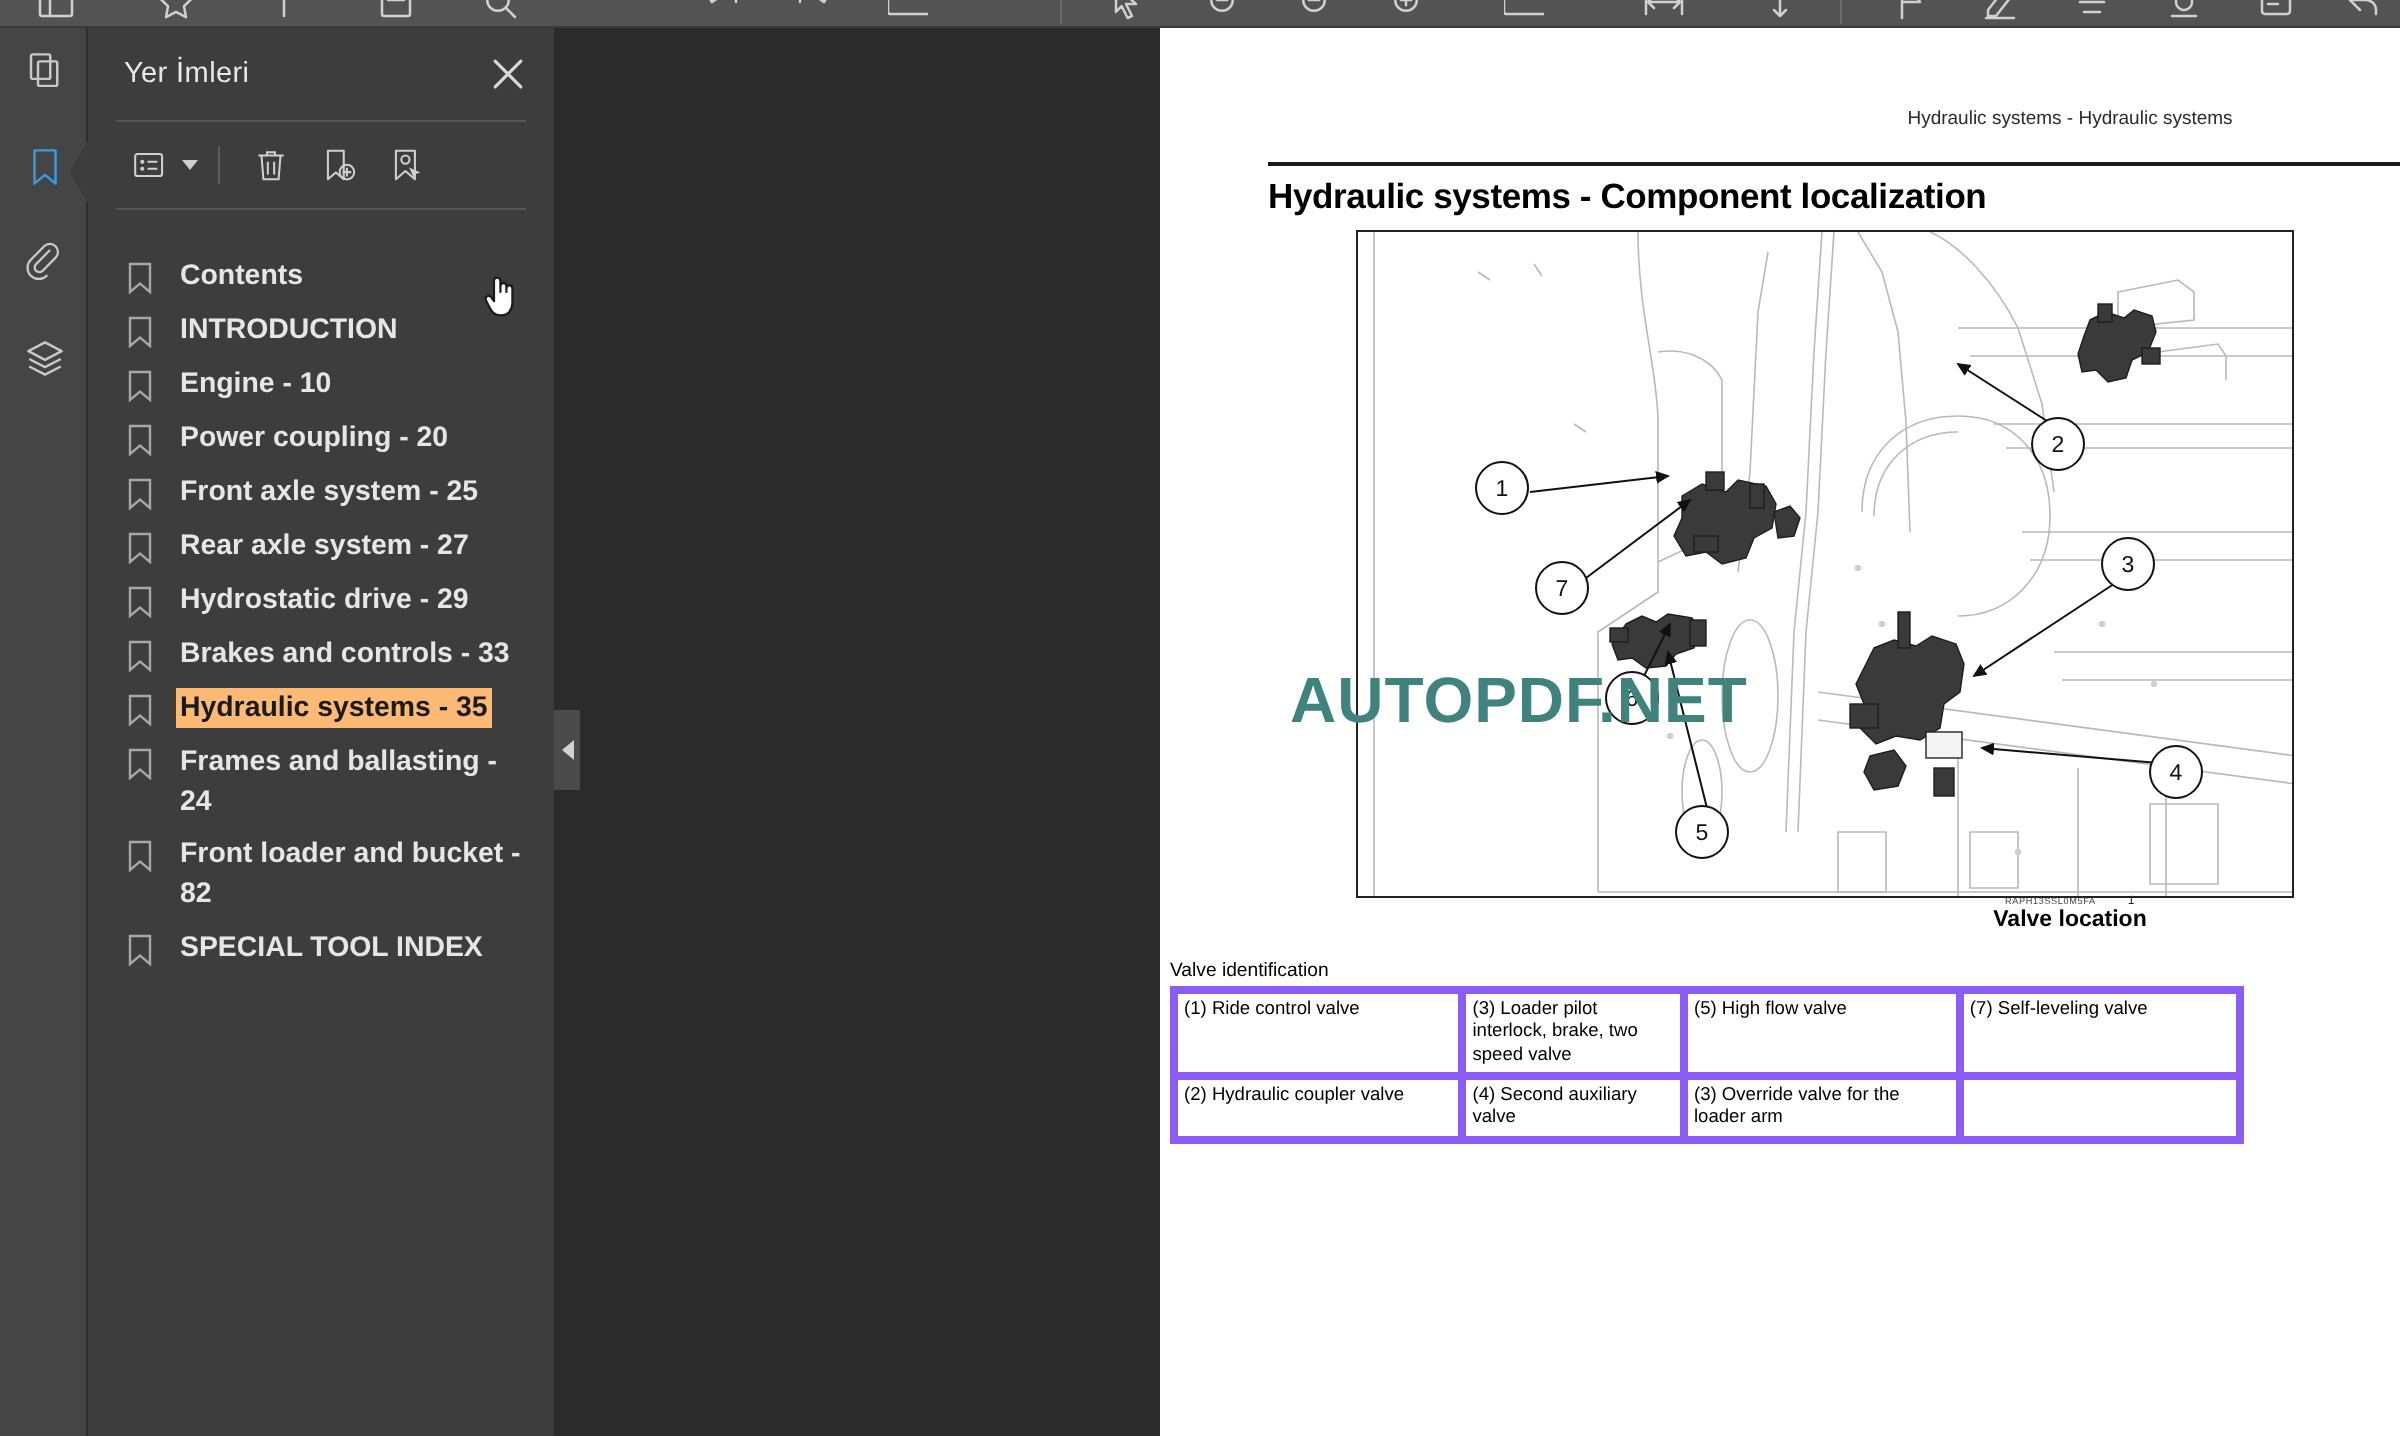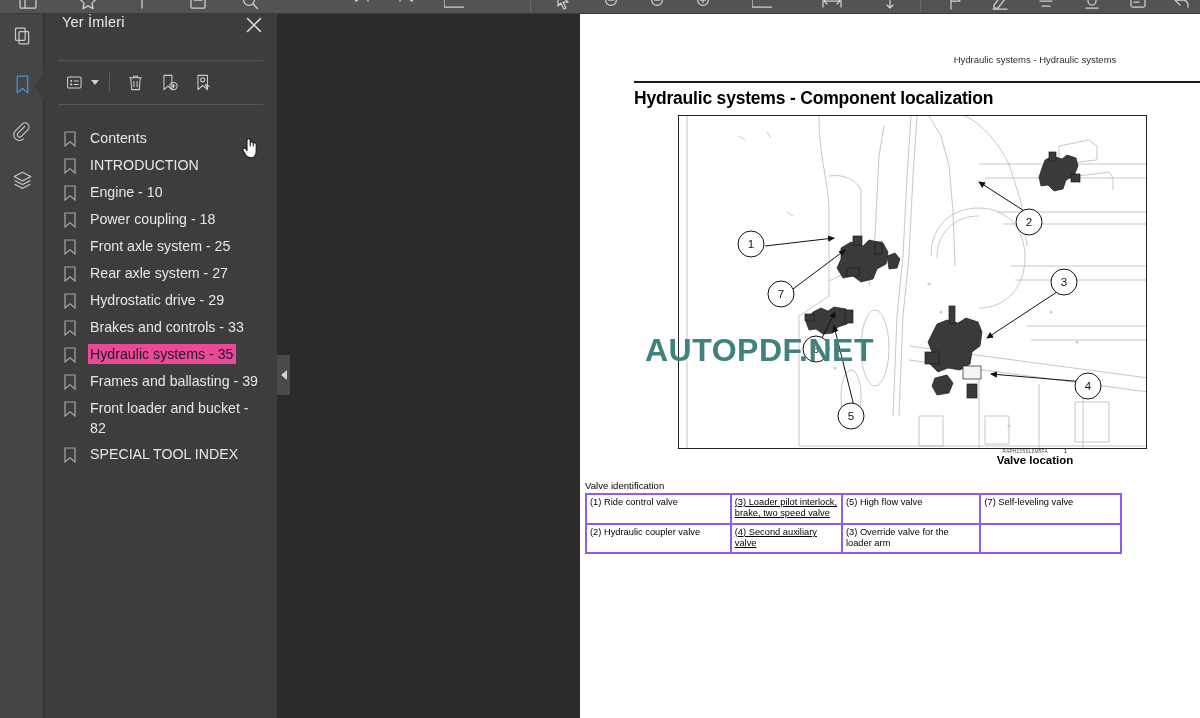--- a/index.html
+++ b/index.html
@@ -49,21 +49,21 @@
     border-right: 10px solid #3d3d3d;
   }
 
   
   #panel {
     position: absolute; left: 44px; top: 14px; width: 233px; height: 704px;
     background: #3d3d3d;
     color: #e3e3e3;
   }
   #panel-header {
-    height: 46px; display: flex; 
+    height: 46px; display: flex; align-items: center;
     padding: 0 12px 0 18px;
   }
   #panel-title {
     flex: 1; font-size: 14.5px; color: #e8e8e8; letter-spacing: .2px;
   }
   #panel-close {
     width: 22px; height: 22px; position: relative; cursor: pointer;
   }
   #panel-close svg { width: 22px; height: 22px; }
   .hr {
@@ -93,23 +93,24 @@
     cursor: pointer;
   }
   .bm-ico {
     flex: 0 0 16px; width: 16px; height: 19px; margin-top: 2px; margin-right: 10px;
   }
   .bm-ico svg { width: 12px; height: 16px; display:block; margin: 1px auto; }
   .bm-ico path { stroke: #a6a6a6; fill: none; stroke-width: 1.2; }
   .bm-label {
     font-size: 14.2px; line-height: 1.42; color: #e6e6e6;
     padding: 0 2px;
+    font-weight: bold;
   }
   .bm-item.selected .bm-label {
-    background: #ec4899; color: #1a1a1a;
+    background: #fdba74; color: #1a1a1a;
   }
 
   
   #collapse-handle {
     position: absolute; left: 277px; top: 355px;
     width: 13px; height: 40px;
     background: #4a4a4a;
     display: flex; align-items: center; justify-content: center;
     cursor: pointer;
   }
@@ -169,29 +170,29 @@
   #tbl-title {
     position: absolute; top: 466px; left: 5px;
     font-size: 9.6px; font-weight: normal; color: #000;
   }
   #valve-table {
     position: absolute; top: 479px; left: 5px;
     width: 537px;
     border-collapse: collapse;
   }
   #valve-table td {
-    border: 2px solid #8b5cf6;
+    border: 4px solid #8b5cf6;
     font-size: 9.3px; line-height: 1.22;
     color: #000;
     padding: 2px 3px 3px 3px;
     vertical-align: top;
     height: 24px;
   }
   #valve-table td.c0 { width: 138px; }
-  #valve-table td.c1 { width: 106px; text-decoration: underline; }
+  #valve-table td.c1 { width: 106px; }
   #valve-table td.c2 { width: 132px; }
   #valve-table td.c3 { width: 134px; }
 
   
   #watermark {
     position: absolute; left: 355px; top: 318px;
     font-size: 32px; font-weight: bold; letter-spacing: .5px;
     color: #3f827e;
     pointer-events: none;
     font-family: "Liberation Sans", sans-serif;
@@ -486,21 +487,21 @@
           </svg>
         </span>
         <span class="bm-label">Engine - 10</span>
       </div>
       <div class="bm-item">
         <span class="bm-ico">
           <svg viewBox="0 0 12 16">
             <path d="M1 1h10v14l-5-4.2L1 15z"></path>
           </svg>
         </span>
-        <span class="bm-label">Power coupling - 18</span>
+        <span class="bm-label">Power coupling - 20</span>
       </div>
       <div class="bm-item">
         <span class="bm-ico">
           <svg viewBox="0 0 12 16">
             <path d="M1 1h10v14l-5-4.2L1 15z"></path>
           </svg>
         </span>
         <span class="bm-label">Front axle system - 25</span>
       </div>
       <div class="bm-item">
@@ -534,21 +535,21 @@
           </svg>
         </span>
         <span class="bm-label">Hydraulic systems - 35</span>
       </div>
       <div class="bm-item">
         <span class="bm-ico">
           <svg viewBox="0 0 12 16">
             <path d="M1 1h10v14l-5-4.2L1 15z"></path>
           </svg>
         </span>
-        <span class="bm-label">Frames and ballasting - 39</span>
+        <span class="bm-label">Frames and ballasting - 24</span>
       </div>
       <div class="bm-item">
         <span class="bm-ico">
           <svg viewBox="0 0 12 16">
             <path d="M1 1h10v14l-5-4.2L1 15z"></path>
           </svg>
         </span>
         <span class="bm-label">Front loader and bucket - 82</span>
       </div>
       <div class="bm-item">

